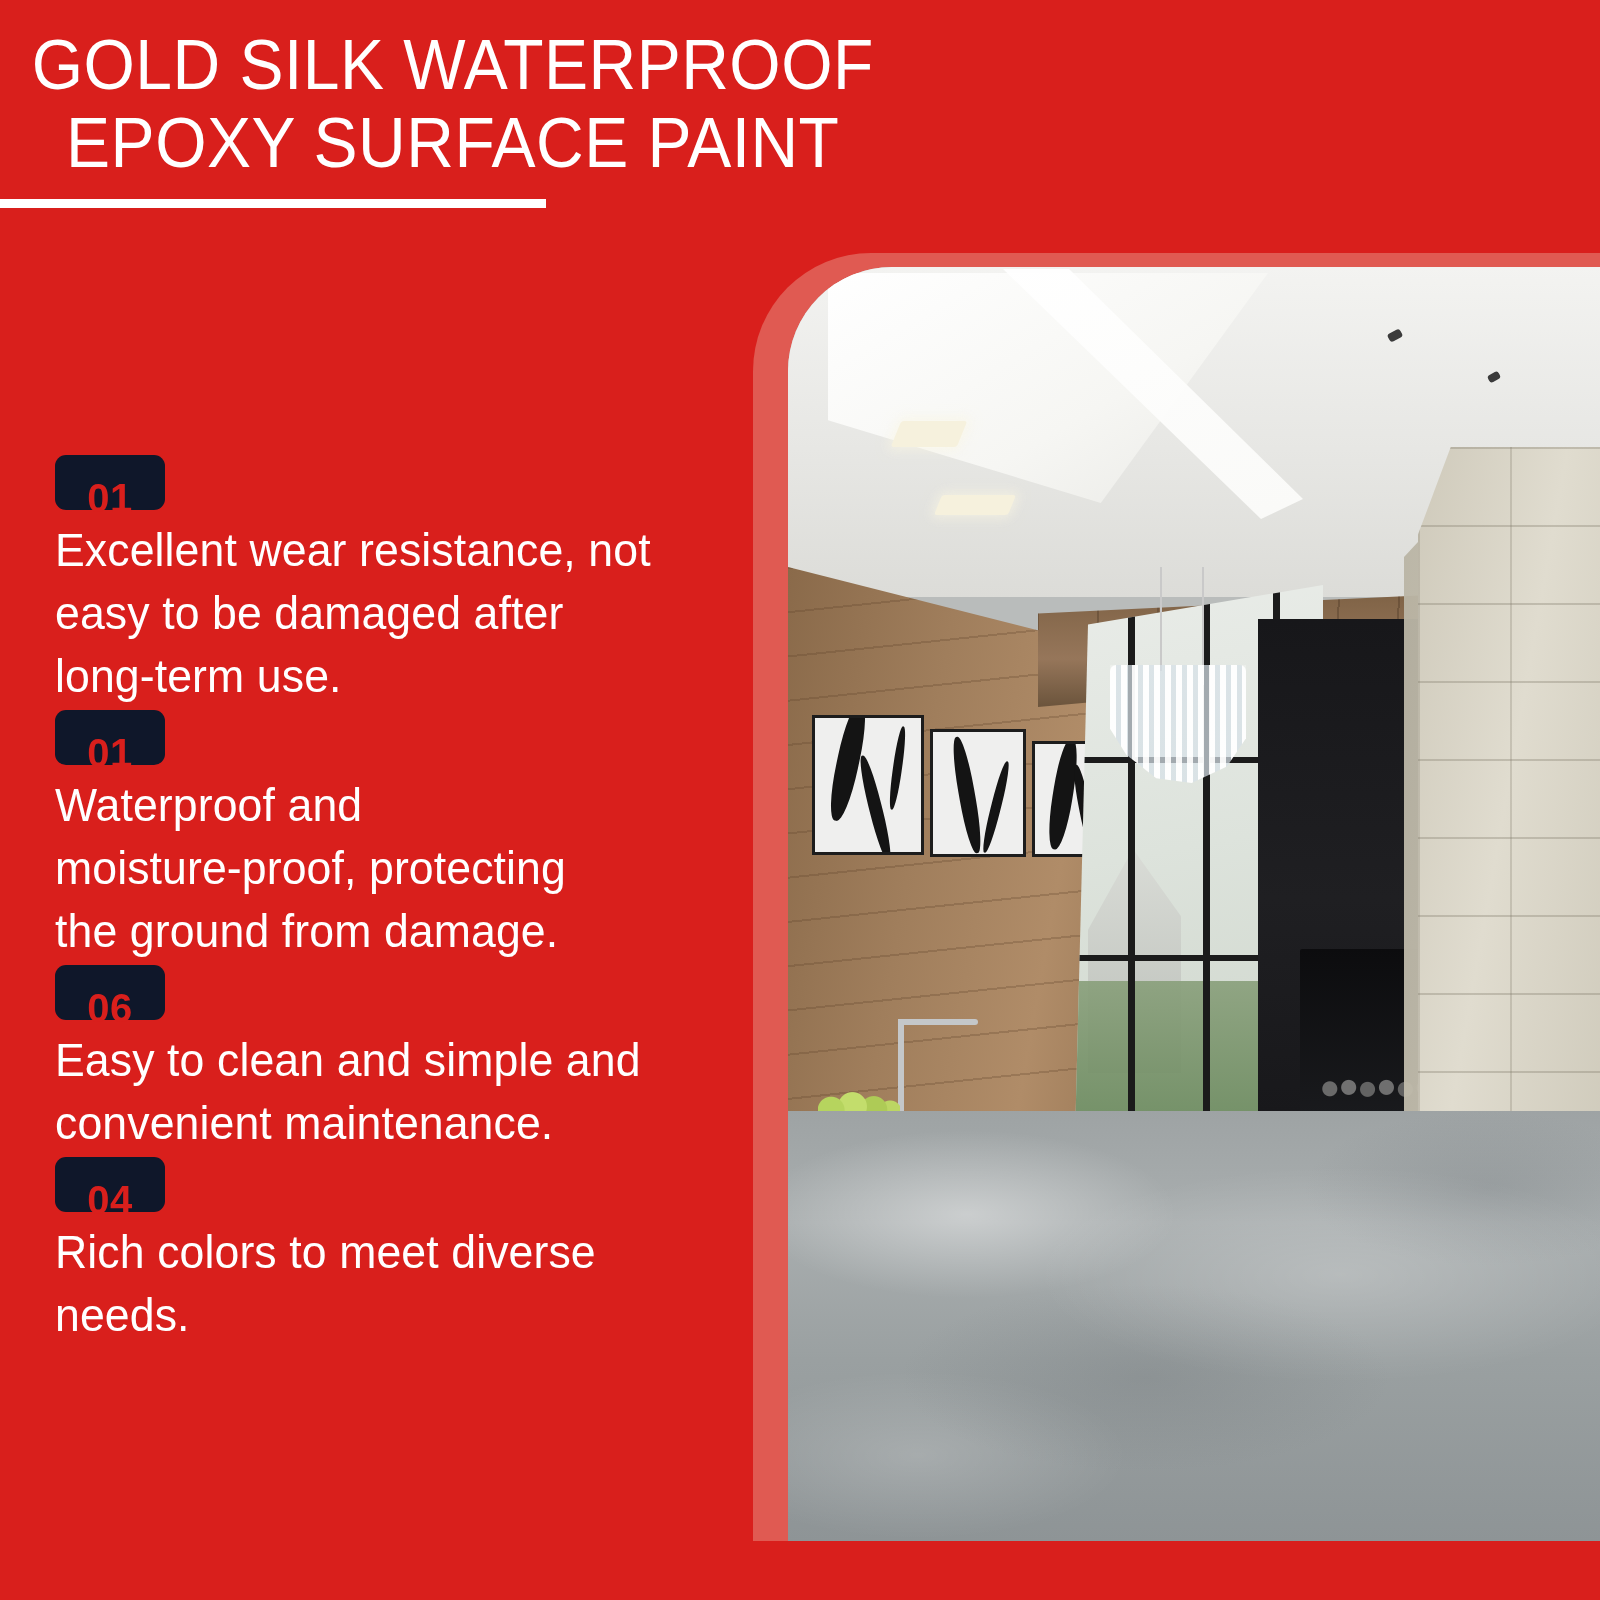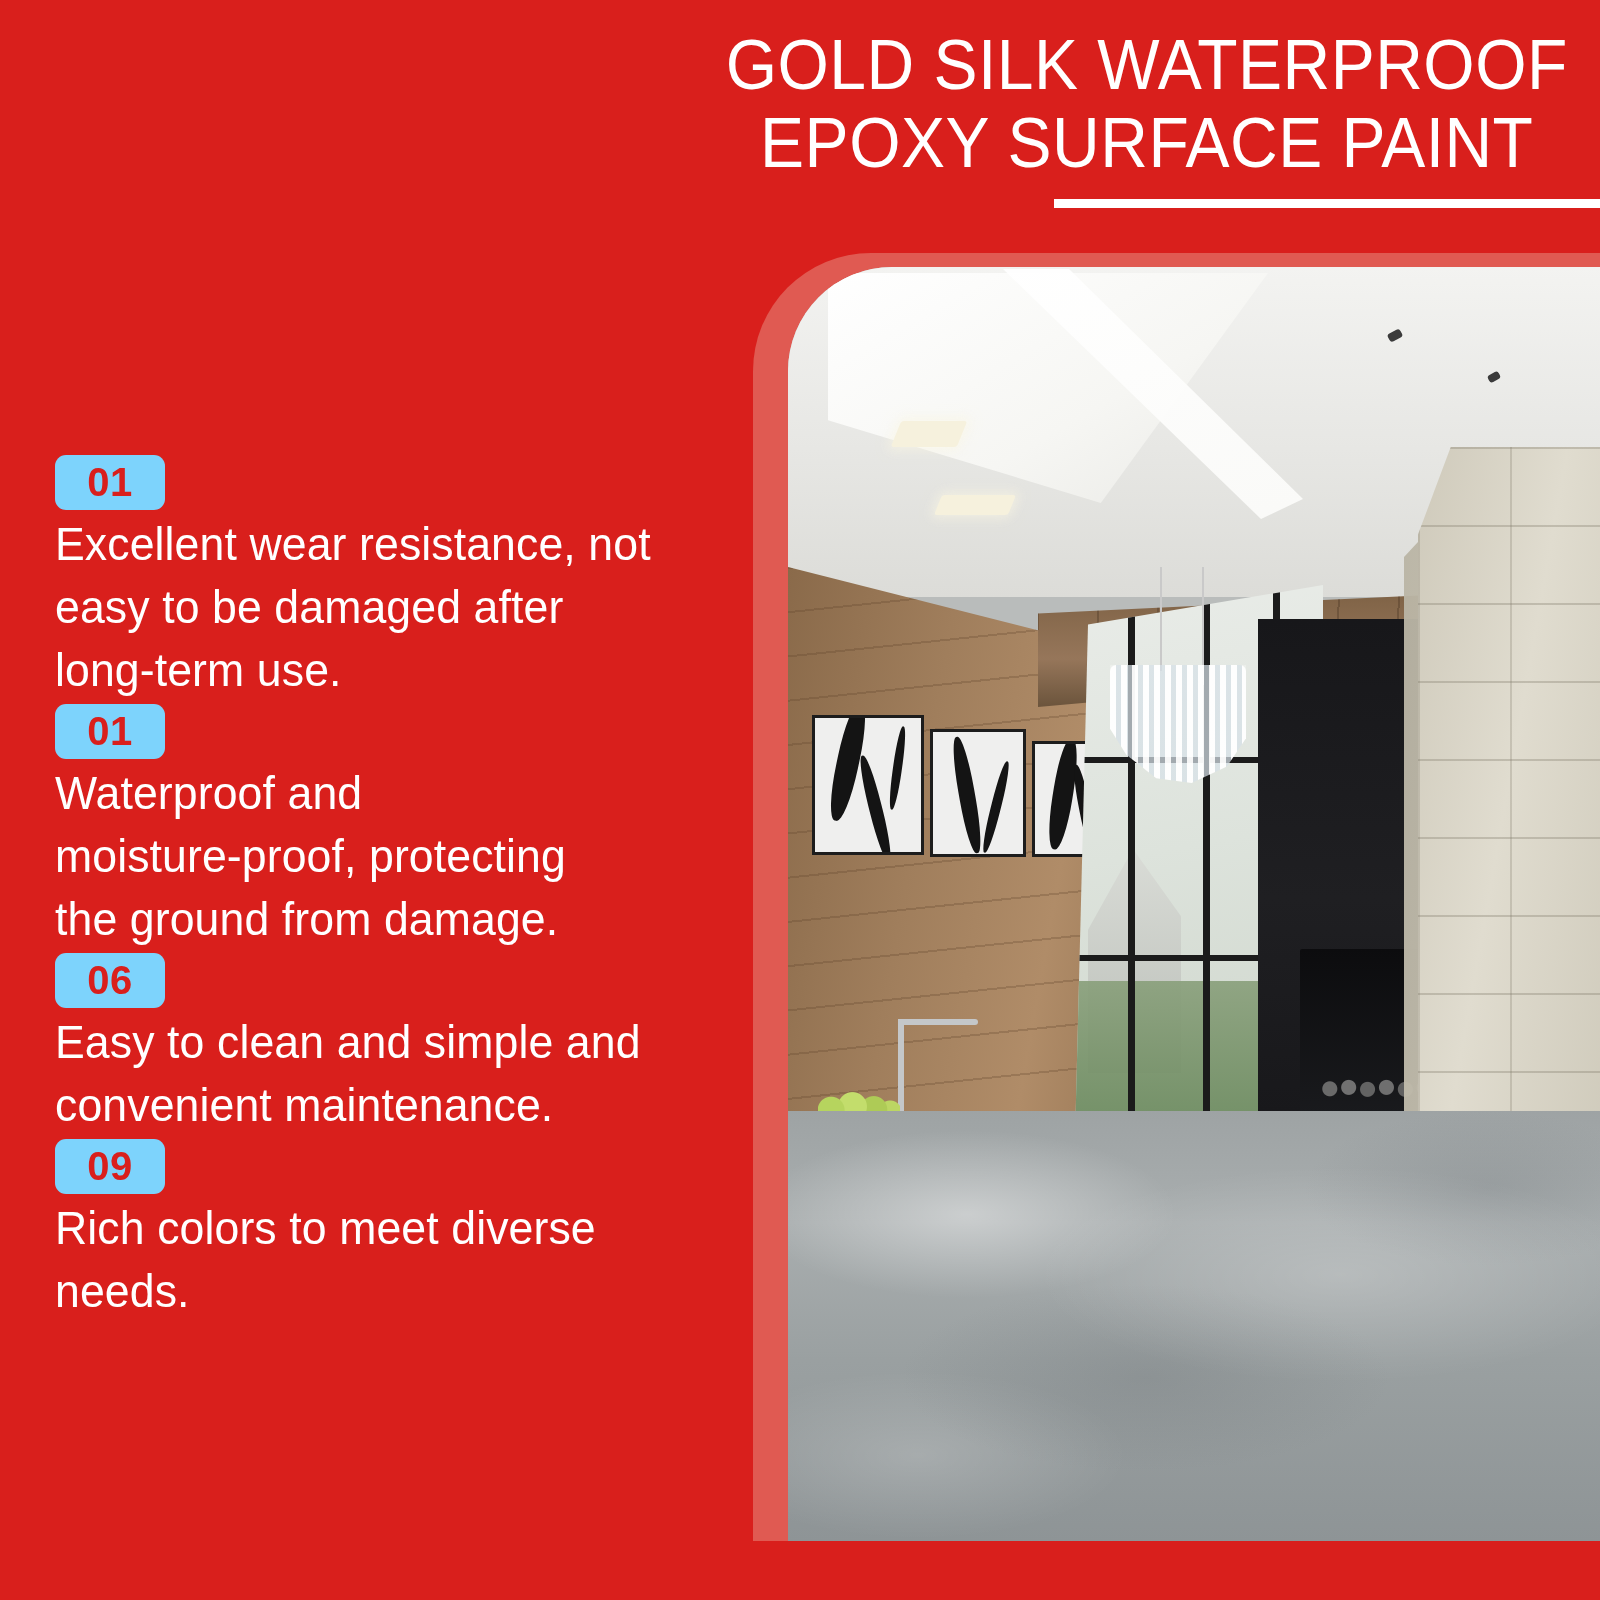--- a/index.html
+++ b/index.html
@@ -7,21 +7,21 @@
   body {
     font-family:"Liberation Sans", sans-serif;
     background:#d91f1c;
     overflow:hidden;
     position:relative;
   }
 
   
   .header {
     position:absolute; left:0; top:0; width:1600px; height:240px;
-    display:flex; flex-direction:column; align-items:flex-end; justify-content:flex-start;
+    display:flex; flex-direction:column; align-items:flex-start; justify-content:flex-start;
     padding-top:26px;
   }
   .title {
     color:#ffffff;
     font-size:71px;
     line-height:78px;
     font-weight:400;
     letter-spacing:0.5px;
     text-align:center;
     transform:scaleX(0.93);
@@ -33,28 +33,28 @@
 
   
   .features {
     position:absolute; left:55px; top:455px; width:680px;
   }
   .feature { margin-bottom:2px; }
   .badge {
     display:inline-block;
     min-width:110px;
     height:55px;
-    background:#7dd3fc;
+    background:#0f172a;
     border-radius:11px;
     color:#d91f1c;
     font-size:40px;
     font-weight:700;
     line-height:55px;
     text-align:center;
-    padding:0 16px;
+    padding:16px 16px;
     letter-spacing:0.5px;
   }
   .feature-text {
     color:#ffffff;
     font-size:46px;
     line-height:63px;
     font-weight:300;
     letter-spacing:0.1px;
     transform:scaleX(0.97);
     transform-origin:left center;
@@ -390,21 +390,21 @@
 the ground from damage.</div>
   </div>
 
   <div class="feature">
     <div class="badge">06</div>
     <div class="feature-text">Easy to clean and simple and
 convenient maintenance.</div>
   </div>
 
   <div class="feature">
-    <div class="badge">09</div>
+    <div class="badge">04</div>
     <div class="feature-text">Rich colors to meet diverse
 needs.</div>
   </div>
 
 </div>
 
 <div class="panel-wrap">
   <div class="panel-frame"></div>
 
   <div class="photo">

